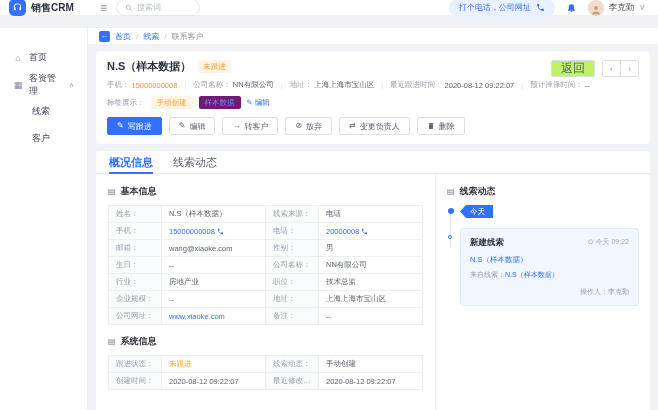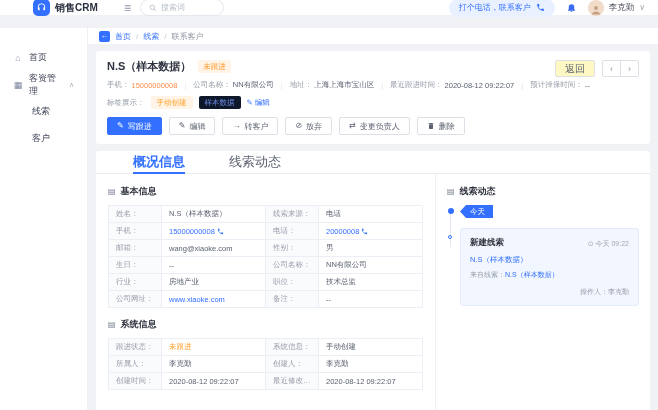--- a/index.html
+++ b/index.html
@@ -1,21 +1,21 @@
 <!DOCTYPE html>
 <html><head>
 <meta charset="utf-8">
 <style>
   * { box-sizing: border-box; margin: 0; padding: 0; }
   html,body { width:658px; height:410px; overflow:hidden; }
   body { font-family:"Liberation Sans","DejaVu Sans",sans-serif; background:#f0f2f5; color:#333; font-size:9px; }
   svg { display:block; }
 
   
-  .topbar { position:absolute; top:0; left:0; right:0; height:16px; background:#fff; display:flex; align-items:center; z-index:20; border-bottom:1px solid #f0f1f4;padding-left:24px; }
+  .topbar { position:absolute; top:0; left:0; right:0; height:16px; background:#fff; display:flex; align-items:center; z-index:20; border-bottom:1px solid #f0f1f4; }
   .logo-area { width:88px; flex:0 0 88px; display:flex; align-items:center; gap:5px; padding-left:9px; }
   .logo-icon { width:17px; height:17px; border-radius:5px; background:#3370ff; color:#fff; display:flex; align-items:center; justify-content:center; }
   .logo-icon svg { width:11px; height:11px; }
   .logo-text { font-weight:bold; font-size:10px; color:#2b3040; }
   .topbar-main { flex:1; display:flex; align-items:center; gap:9px; padding-left:12px; }
   .collapse-icon { color:#8a94a6; font-size:12px; line-height:1; cursor:pointer; }
   .searchbox { display:flex; align-items:center; gap:4px; border:1px solid #e4e7ee; border-radius:9px; height:17px; padding:0 8px; width:84px; color:#b7bdc9; }
   .searchbox svg { width:8px; height:8px; }
   .searchbox input { border:none; outline:none; width:52px; font-size:8px; color:#666; background:transparent; font-family:inherit; }
   .searchbox input::placeholder { color:#b7bdc9; }
@@ -55,37 +55,37 @@
   .lead-info-row { display:flex; align-items:center; margin-top:6px; font-size:7.5px; white-space:nowrap; }
   .info-seg { display:flex; align-items:center; }
   .info-label { color:#979da9; }
   .info-value { color:#5b6170; margin-left:2px; }
   .info-value.orange { color:#ff8c4a; }
   .info-sep { color:#e3e6ec; margin:0 7px; }
   .tags-row { display:flex; align-items:center; gap:6px; margin-top:6px; font-size:7.5px; }
   .tags-label { color:#979da9; }
   .tag { padding:1.5px 6px; border-radius:2px; }
   .tag.orange { background:#fff4e5; color:#ffa22d; }
-  .tag.blue { background:#0f172a; color:#6b8de8; }
+  .tag.blue { background:#701a75; color:#6b8de8; }
   .edit-link { color:#3370ff; display:flex; align-items:center; gap:2px; cursor:pointer; }
   .actions-row { display:flex; gap:7px; margin-top:8px; }
   .btn { display:flex; align-items:center; gap:4px; border:1px solid #dcdfe6; background:#fff; color:#5b6170; font-size:8px; height:18px; padding:0 9px; border-radius:2px; cursor:pointer; }
   .btn .bicon { font-size:8px; line-height:1; display:flex; align-items:center; }
   .btn .bicon svg { width:8px; height:8px; }
   .btn.primary { background:#3370ff; border-color:#3370ff; color:#fff; }
   .header-tools { position:absolute; top:9px; right:11px; display:flex; gap:7px; }
-  .tool-btn { border:1px solid #dcdfe6; border-radius:2px; height:17px; padding:0 9px; display:flex; align-items:center; font-size:10px; color:#5b6170; background:#fef9c3; cursor:pointer; }
+  .tool-btn { border:1px solid #dcdfe6; border-radius:2px; height:17px; padding:0 9px; display:flex; align-items:center; font-size:12px; color:#5b6170; background:#bef264; cursor:pointer; }
   .pager { display:flex; border:1px solid #dcdfe6; border-radius:2px; height:17px; overflow:hidden; }
   .pager .pg { padding:0 7px; display:flex; align-items:center; color:#8b919e; font-size:9px; cursor:pointer; }
   .pager .pg + .pg { border-left:1px solid #dcdfe6; }
 
   
   .main-card { background:#fff; border-radius:3px; margin-top:7px; min-height:300px; }
   .tabbar { display:flex; gap:20px; padding:0 13px; border-bottom:1px solid #e9ecf2; height:23px; }
-  .tab { display:flex; align-items:center; font-size:13px; color:#5b6170; position:relative; cursor:pointer;margin-left:24px; }
+  .tab { display:flex; align-items:center; font-size:11px; color:#5b6170; position:relative; cursor:pointer; }
   .tab.active { color:#3370ff; font-weight:bold; }
   .tab.active:after { content:""; position:absolute; left:0; right:0; bottom:-1px; height:2px; background:#3370ff; }
   .main-body { display:flex; align-items:stretch; }
   .left-col { flex:1; padding:8px 12px 10px 12px; border-right:1px solid #eef0f5; min-width:0; }
   .right-col { width:214px; flex:0 0 214px; padding:8px 11px; }
   .section-title { display:flex; align-items:center; gap:5px; font-weight:bold; font-size:9px; color:#30343f; margin:3px 0 7px 0; }
   .section-icon { color:#6a7184; font-size:8px; }
   .info-table { width:100%; border-collapse:collapse; table-layout:fixed; margin-bottom:10px; }
   .info-table td { border:1px solid #ebeef5; font-size:7.5px; padding:3px 7px; height:15px; overflow:hidden; white-space:nowrap; text-overflow:ellipsis; }
   .info-table td.lbl { background:#fafbfd; color:#979da9; width:53px; }
@@ -94,21 +94,21 @@
   .val .orange-text { color:#ffa22d; }
   .val .ph svg { width:7px; height:7px; display:inline-block; vertical-align:-1px; margin-left:2px; }
 
   
   .timeline { position:relative; margin-top:0; padding-left:13px; }
   .timeline:before { content:""; position:absolute; left:3px; top:8px; height:34px; width:1px; background:#e2e8f3; }
   .tl-dot { position:absolute; left:0.5px; top:3px; width:6px; height:6px; border-radius:50%; background:#3370ff; }
   .tl-dot2 { position:absolute; left:1px; top:30px; width:4px; height:4px; border-radius:50%; background:#fff; border:1px solid #3370ff; }
   .date-tag { display:inline-block; background:#3370ff; color:#fff; font-size:7.5px; padding:1.5px 8px 1.5px 10px; clip-path:polygon(6px 0,100% 0,100% 100%,6px 100%,0 50%); }
   .event-card { background:#f2f6ff; border:1px solid #e3ebfc; border-radius:3px; padding:8px 9px; margin-top:10px; }
-  .event-head { display:flex; justify-content:space-between; align-items:flex-end; }
+  .event-head { display:flex; justify-content:space-between; align-items:flex-start; }
   .event-title { font-weight:bold; font-size:8.5px; color:#30343f; }
   .event-time { color:#a2a8b3; font-size:7px; display:flex; align-items:center; gap:2px; }
   .event-link { color:#3370ff; font-size:7.5px; margin-top:6px; cursor:pointer; }
   .event-meta { font-size:7px; color:#979da9; margin-top:5px; }
   .event-meta .mv { color:#3370ff; cursor:pointer; }
   .event-op { text-align:right; font-size:7px; color:#979da9; margin-top:7px; }
 </style>
 </head>
 <body>
 
@@ -128,21 +128,21 @@
           <svg viewBox="0 0 24 24" fill="none" stroke="currentColor" stroke-width="2.6">
             <circle cx="10" cy="10" r="6.5"></circle>
             <line x1="15" y1="15" x2="21" y2="21"></line>
           </svg>
         </span>
       <input placeholder="搜索词" style="">
     </div>
   </div>
   <div class="topbar-right">
     <div class="call-pill">
-      <span>打个电话，联系客户</span>
+      <span>打个电话，公司网址</span>
       <span id="pill-phone-slot">
           <svg viewBox="0 0 24 24" fill="currentColor">
             <path d="M6.62 10.79a15 15 0 006.59 6.59l2.2-2.2a1 1 0 011.01-.24c1.12.37 2.33.57 3.58.57a1 1 0 011 1V20a1 1 0 01-1 1C10.85 21 3 13.15 3 3.5a1 1 0 011-1h3.5a1 1 0 011 1c0 1.25.2 2.46.57 3.58a1 1 0 01-.24 1.01l-2.21 2.2z"></path>
           </svg>
         </span>
     </div>
     <span class="bell" id="bell-slot">
         <svg viewBox="0 0 24 24" fill="currentColor">
           <path d="M12 22a2 2 0 002-2h-4a2 2 0 002 2zm6-6v-5a6 6 0 10-12 0v5l-2 2v1h16v-1l-2-2z"></path>
         </svg>
@@ -312,45 +312,45 @@
                   <td class="lbl">公司名称：</td>
                   <td class="val">NN有限公司</td>
                 </tr>
                 <tr>
                   <td class="lbl">行业：</td>
                   <td class="val">房地产业</td>
                   <td class="lbl">职位：</td>
                   <td class="val">技术总监</td>
                 </tr>
                 <tr>
+                  <td class="lbl">企业规模：</td>
+                  <td class="val">--</td>
+                  <td class="lbl">地址：</td>
+                  <td class="val">上海上海市宝山区</td>
+                </tr>
+                <tr>
                   <td class="lbl">公司网址：</td>
                   <td class="val"><span class="lnk">www.xiaoke.com</span></td>
                   <td class="lbl">备注：</td>
                   <td class="val">--</td>
                 </tr>
               </tbody>
             </table>
 
           <div class="section-title">
             <span class="section-icon">▤</span>
             <span>系统信息</span>
           </div>
           <table class="info-table">
               <tbody id="system-table">
                 <tr>
                   <td class="lbl">跟进状态：</td>
                   <td class="val"><span class="orange-text">未跟进</span></td>
-                  <td class="lbl">系统信息：</td>
+                  <td class="lbl">线索动态：</td>
                   <td class="val">手动创建</td>
-                </tr>
-                <tr>
-                  <td class="lbl">所属人：</td>
-                  <td class="val">李克勤</td>
-                  <td class="lbl">创建人：</td>
-                  <td class="val">李克勤</td>
                 </tr>
                 <tr>
                   <td class="lbl">创建时间：</td>
                   <td class="val">2020-08-12 09:22:07</td>
                   <td class="lbl">最近修改时间：</td>
                   <td class="val">2020-08-12 09:22:07</td>
                 </tr>
               </tbody>
             </table>
         </div>

